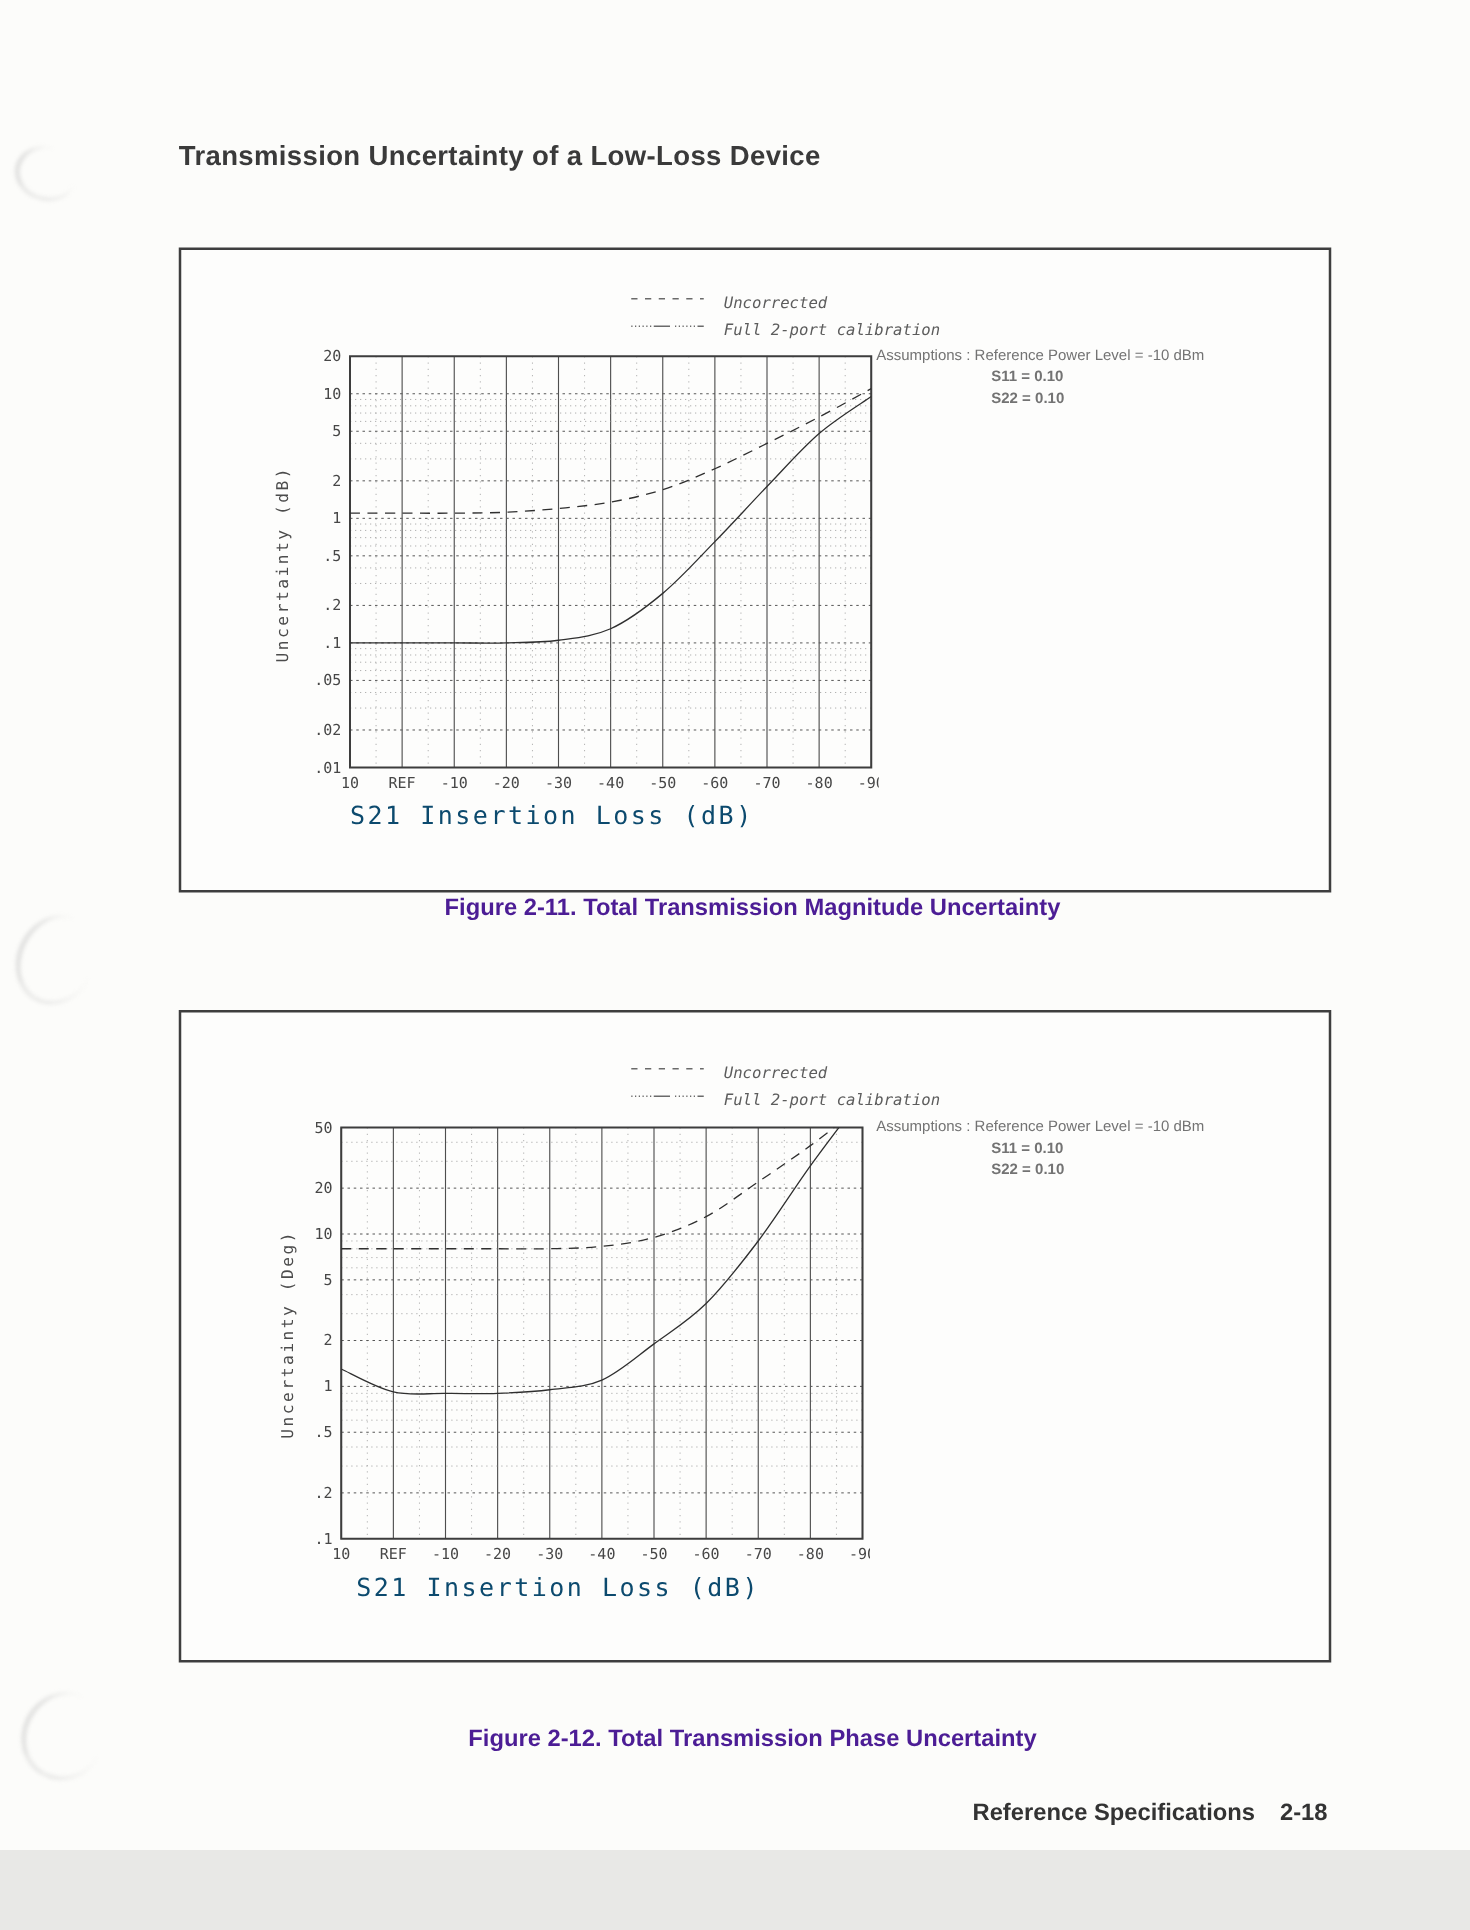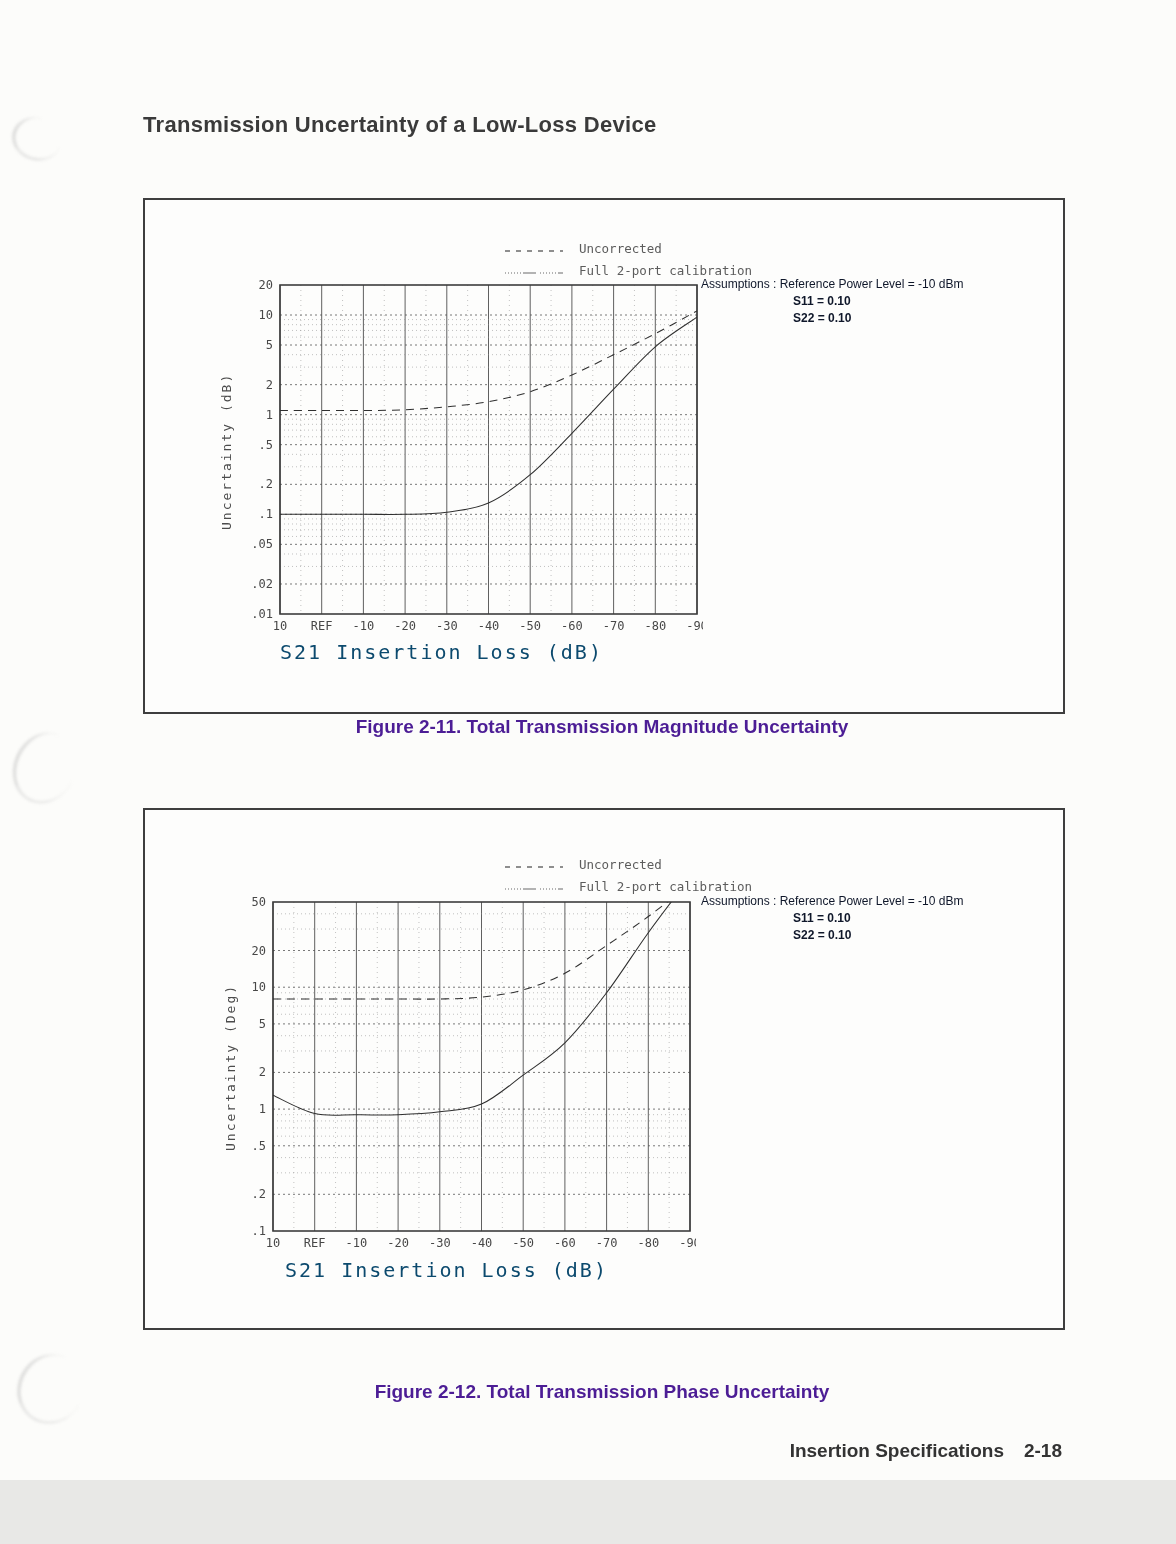--- a/index.html
+++ b/index.html
@@ -14,29 +14,29 @@
   }
   .figure-box{
     position:absolute; left:143px; width:918px;
     background:#fdfdfc; border:2px solid #3e3e3e;
   }
   #figbox-0{ top:198px; height:512px; }
   #figbox-1{ top:808px; height:518px; }
   .legend{ position:absolute; left:358px; }
   #figbox-0 .legend{ top:34px; }
   #figbox-1 .legend{ top:40px; }
-  .legend-row{ display:flex; align-items:flex-end; height:22px; }
+  .legend-row{ display:flex; align-items:flex-start; height:22px;font-style:italic; }
   .lsample{ margin-right:14px; flex:0 0 auto; }
   .lg-label{
     font-family:"DejaVu Sans Mono", monospace; font-size:12.5px; color:#5c5c5c;
     white-space:nowrap;
   }
   .assumptions{
     position:absolute; left:556px; width:330px;
-    font-size:12px; color:#0f172a; line-height:17px;
+    font-size:12px; color:#737373; line-height:17px;
   }
   #figbox-0 .assumptions{ top:76px; }
   #figbox-1 .assumptions{ top:83px; }
   .assumptions .ind{ padding-left:92px;font-weight:bold; }
   .ylabel{
     position:absolute; transform:rotate(-90deg); transform-origin:left top;
     font-family:"DejaVu Sans Mono", monospace; font-size:13px; letter-spacing:2px;
     color:#4c4c4c; white-space:nowrap;
   }
   #figbox-0 .ylabel{ left:74px; top:330px; }
@@ -290,16 +290,16 @@
             <path d="M 52.0 103.0 C 59.0 103.0, 79.8 103.0, 93.7 103.0 C 107.6 103.0, 121.5 103.0, 135.4 103.0 C 149.3 103.0, 163.2 103.0, 177.1 103.0 C 191.0 103.0, 204.9 103.3, 218.8 103.0 C 232.7 102.7, 246.6 102.6, 260.5 101.1 C 274.4 99.6, 288.3 97.9, 302.2 93.9 C 316.1 90.0, 330.0 84.7, 343.9 77.3 C 357.8 69.9, 371.7 58.9, 385.6 49.5 C 399.5 40.0, 413.4 30.7, 427.3 20.5 C 441.2 10.3, 462.1 -6.4, 469.0 -11.8" fill="none" stroke="#2f2f2f" stroke-width="1.05" stroke-dasharray="8 6"></path>
             <path d="M 52.0 199.2 C 59.0 202.3, 79.8 214.3, 93.7 217.5 C 107.6 220.8, 121.5 218.5, 135.4 218.7 C 149.3 218.9, 163.2 219.2, 177.1 218.7 C 191.0 218.2, 204.9 217.6, 218.8 215.8 C 232.7 214.0, 246.6 214.2, 260.5 208.1 C 274.4 201.9, 288.3 189.3, 302.2 179.1 C 316.1 168.9, 330.0 160.5, 343.9 146.8 C 357.8 133.1, 371.7 115.1, 385.6 96.8 C 399.5 78.4, 413.4 56.0, 427.3 36.7 C 441.2 17.4, 462.1 -9.6, 469.0 -18.9" fill="none" stroke="#2f2f2f" stroke-width="1.05"></path>
           </g>
         </svg></div>
     <div class="xlabel">S21 Insertion Loss (dB)</div>
   </section>
 
   <div class="caption" id="caption-1">Figure 2-12. Total Transmission Phase Uncertainty</div>
 
   <div class="footer">
-    <span>Insertion Specifications</span><span class="pagenum">2-18</span>
+    <span>Reference Specifications</span><span class="pagenum">2-18</span>
   </div>
 
 </div>
 
 </body></html>

